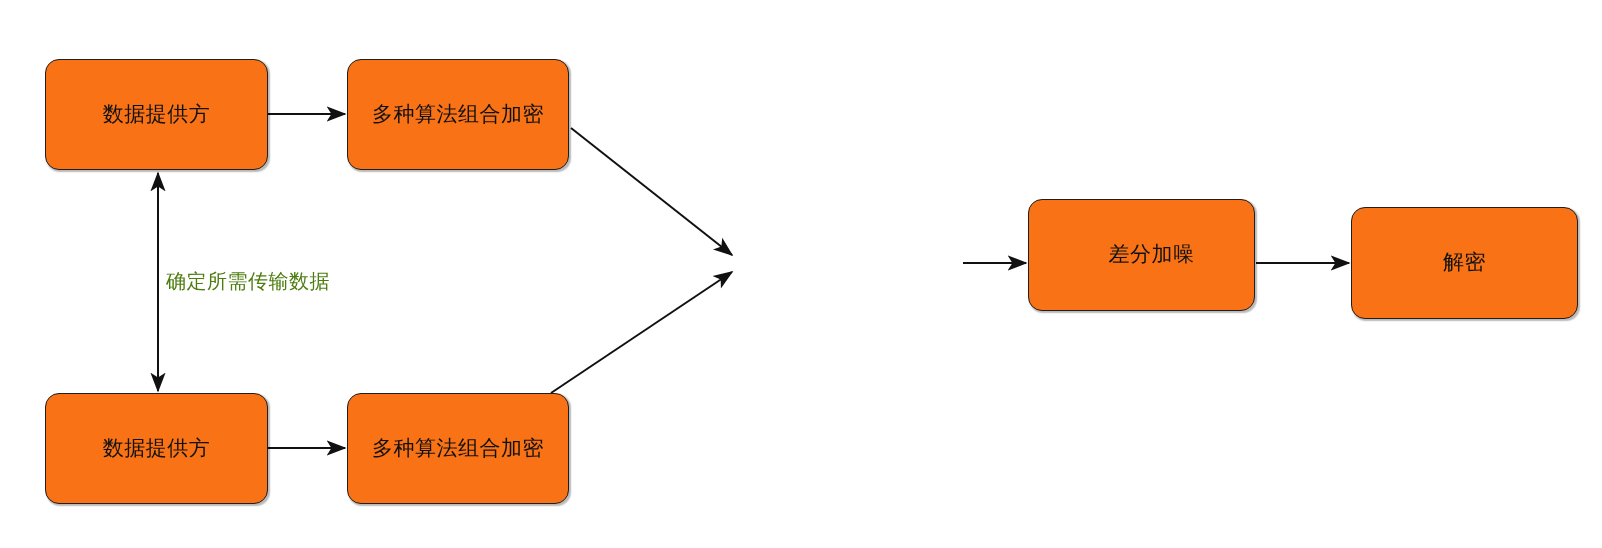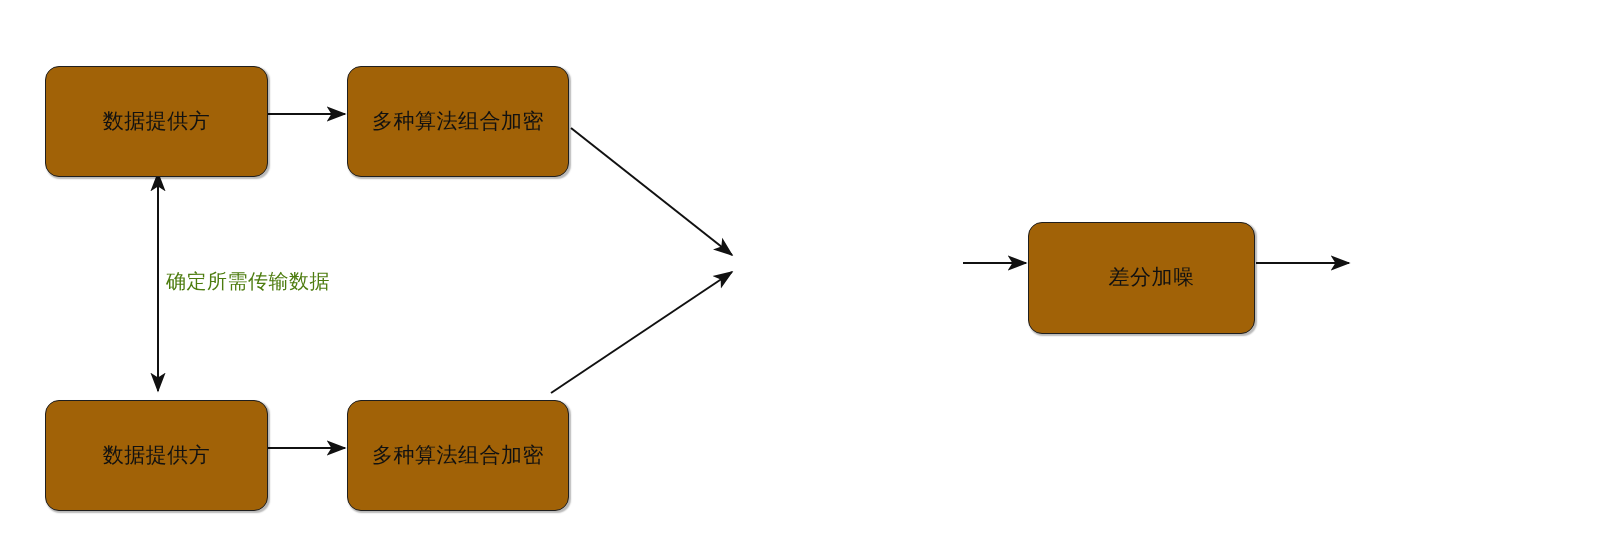--- a/index.html
+++ b/index.html
@@ -22,28 +22,27 @@
     position: absolute;
     left: 0;
     top: 0;
     width: 1602px;
     height: 548px;
     pointer-events: none;
   }
   .node {
     position: absolute;
     box-sizing: border-box;
-    background: #a16207;
+    background: #f97316;
     border: 1.6px solid #1f1f1f;
     border-radius: 14px;
     display: flex;
     align-items: center;
     justify-content: center;
     box-shadow: 1.5px 1.5px 1.5px rgba(0,0,0,0.28);
-    margin-top: 7px;
   }
   .node-label {
     font-family: "DejaVu Sans", "Liberation Sans", sans-serif;
     font-size: 21px;
     line-height: 1.2;
     color: #111111;
     letter-spacing: 0.5px;
     white-space: nowrap;
     text-align: center;
   }
@@ -99,20 +98,23 @@
 
   <div class="node" style="left:45px; top:393px; width:223px; height:111px;">
     <span class="node-label">数据提供方</span>
   </div>
 
   <div class="node" style="left:347px; top:393px; width:222px; height:111px;">
     <span class="node-label">多种算法组合加密</span>
   </div>
 
 
-  <div class="node" style="left:1028px; top:215px; width:227px; height:112px;padding-left:20px;">
+  <div class="node" style="left:1028px; top:199px; width:227px; height:112px;padding-left:20px;">
     <span class="node-label">差分加噪</span>
   </div>
 
+  <div class="node" style="left:1351px; top:207px; width:227px; height:112px;">
+    <span class="node-label">解密</span>
+  </div>
 
   <div class="edge-label" style="left:166px; top:268px;">确定所需传输数据</div>
 
 </div>
 
 </body></html>

